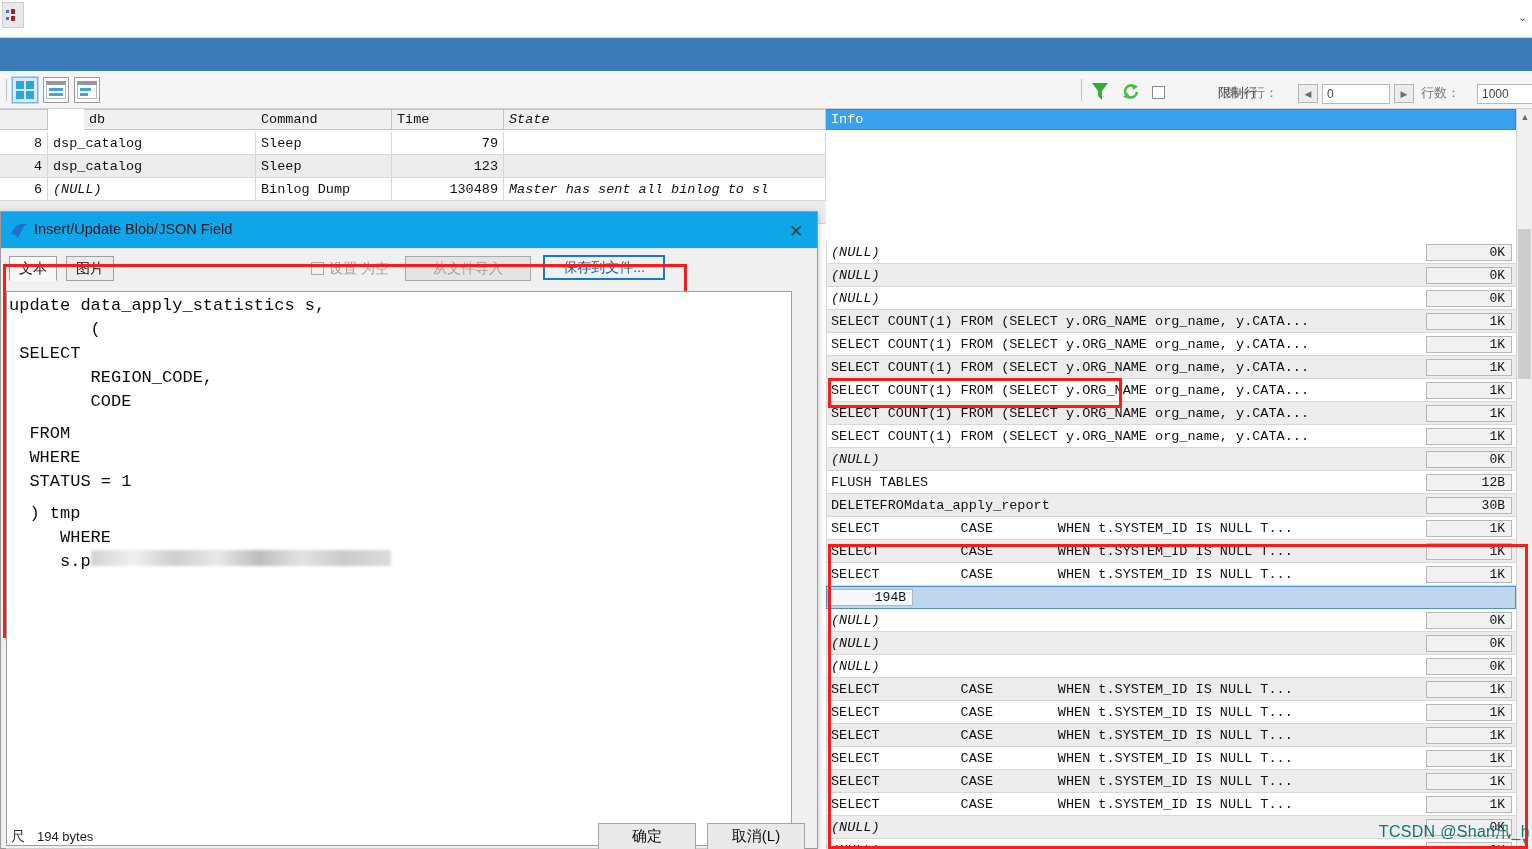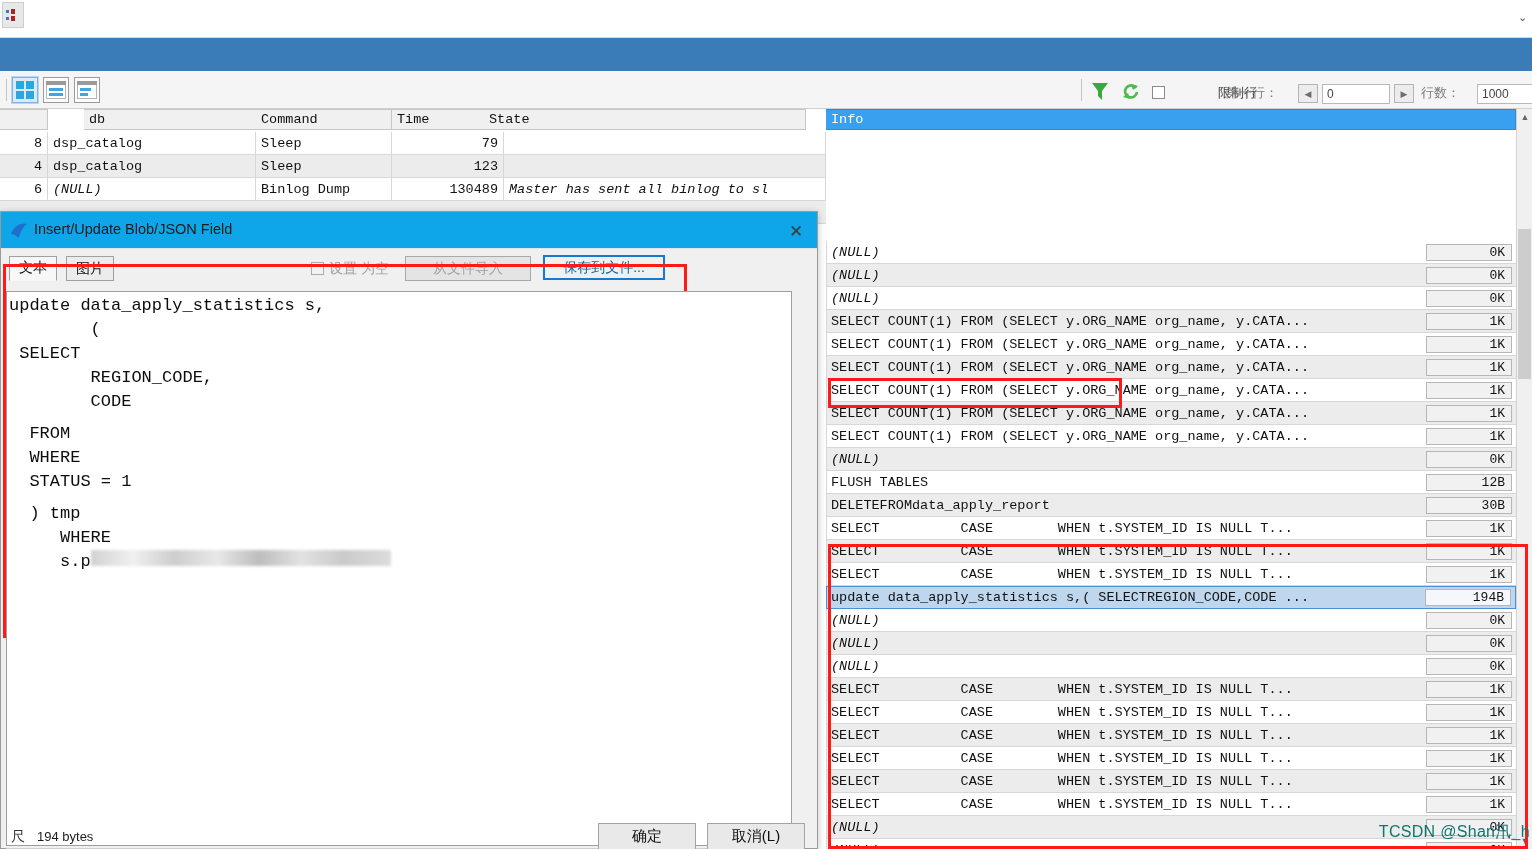--- a/index.html
+++ b/index.html
@@ -299,21 +299,21 @@
     <div class="tb-label dim" style="left:1421px; top:13px;">行数：</div>
     <input class="tb-input" style="left: 1477px; width: 72px;" value="1000">
   </div>
 
   <div class="grid-wrap">
 
     <div class="ghead" style="left:0px;  width:48px;"></div>
     <div class="ghead" style="left:48px;  width:208px;margin-left:36px;">db</div>
     <div class="ghead" style="left:256px; width:136px;">Command</div>
     <div class="ghead" style="left:392px; width:112px;">Time</div>
-    <div class="ghead" style="left:484px; width:322px;">State</div>
+    <div class="ghead" style="left:504px; width:322px;font-style:italic;">State</div>
     <div class="ghead info-col" style="left:826px; width:690px;">Info</div>
 
     <div class="grow" style="left:0; top:23px; width:826px; background:#ffffff;">
       <div class="gcell num" style="left:0;   width:48px;">8</div>
       <div class="gcell" style="left:48px; width:208px;">dsp_catalog</div>
       <div class="gcell" style="left:256px;width:136px;">Sleep</div>
       <div class="gcell num" style="left:392px;width:112px;">79</div>
       <div class="gcell" style="left:504px;width:322px;"></div>
     </div>
     <div class="grow" style="left:0; top:46px; width:826px; background:#ececec;">
@@ -341,21 +341,21 @@
         <div class="inforow even"><div class="infotext">SELECT COUNT(1) FROM (SELECT y.ORG_NAME org_name, y.CATA...</div><div class="sizebadge">1K</div></div>
         <div class="inforow odd"><div class="infotext">SELECT COUNT(1) FROM (SELECT y.ORG_NAME org_name, y.CATA...</div><div class="sizebadge">1K</div></div>
         <div class="inforow even"><div class="infotext">SELECT COUNT(1) FROM (SELECT y.ORG_NAME org_name, y.CATA...</div><div class="sizebadge">1K</div></div>
         <div class="inforow odd"><div class="infotext">SELECT COUNT(1) FROM (SELECT y.ORG_NAME org_name, y.CATA...</div><div class="sizebadge">1K</div></div>
         <div class="inforow even"><div class="infotext nullv">(NULL)</div><div class="sizebadge">0K</div></div>
         <div class="inforow odd"><div class="infotext">FLUSH TABLES</div><div class="sizebadge">12B</div></div>
         <div class="inforow even"><div class="infotext">DELETEFROMdata_apply_report</div><div class="sizebadge">30B</div></div>
         <div class="inforow odd"><div class="infotext">SELECT          CASE        WHEN t.SYSTEM_ID IS NULL T...</div><div class="sizebadge">1K</div></div>
         <div class="inforow even"><div class="infotext">SELECT          CASE        WHEN t.SYSTEM_ID IS NULL T...</div><div class="sizebadge">1K</div></div>
         <div class="inforow odd"><div class="infotext">SELECT          CASE        WHEN t.SYSTEM_ID IS NULL T...</div><div class="sizebadge">1K</div></div>
-        <div class="inforow sel"><div class="infotext">update data_apply_statistics s,( SELECTREGION_CODE,CODE ...</div><div class="sizebadge">194B</div></div>
+        <div class="inforow sel"><div class="sizebadge">194B</div></div>
         <div class="inforow odd"><div class="infotext nullv">(NULL)</div><div class="sizebadge">0K</div></div>
         <div class="inforow even"><div class="infotext nullv">(NULL)</div><div class="sizebadge">0K</div></div>
         <div class="inforow odd"><div class="infotext nullv">(NULL)</div><div class="sizebadge">0K</div></div>
         <div class="inforow even"><div class="infotext">SELECT          CASE        WHEN t.SYSTEM_ID IS NULL T...</div><div class="sizebadge">1K</div></div>
         <div class="inforow odd"><div class="infotext">SELECT          CASE        WHEN t.SYSTEM_ID IS NULL T...</div><div class="sizebadge">1K</div></div>
         <div class="inforow even"><div class="infotext">SELECT          CASE        WHEN t.SYSTEM_ID IS NULL T...</div><div class="sizebadge">1K</div></div>
         <div class="inforow odd"><div class="infotext">SELECT          CASE        WHEN t.SYSTEM_ID IS NULL T...</div><div class="sizebadge">1K</div></div>
         <div class="inforow even"><div class="infotext">SELECT          CASE        WHEN t.SYSTEM_ID IS NULL T...</div><div class="sizebadge">1K</div></div>
         <div class="inforow odd"><div class="infotext">SELECT          CASE        WHEN t.SYSTEM_ID IS NULL T...</div><div class="sizebadge">1K</div></div>
         <div class="inforow even"><div class="infotext nullv">(NULL)</div><div class="sizebadge">0K</div></div>
@@ -376,21 +376,21 @@
 
     <div class="dlg-title">
       <svg class="dlg-logo" viewBox="0 0 20 20">
         <path d="M2 13 C6 3, 13 2, 18 3 C13 6, 12 12, 9 17 C7 14, 5 13, 2 13 Z" fill="#1f6fd0"></path>
       </svg>
       <div class="dlg-title-text">Insert/Update Blob/JSON Field</div>
       <div class="dlg-close">✕</div>
     </div>
 
     <div class="dlg-toolbar">
-      <div class="dtab active" style="left:8px;font-family:Liberation Mono, monospace;">文本</div>
+      <div class="dtab active" style="left:8px;">文本</div>
       <div class="dtab" style="left:65px;">图片</div>
 
       <div class="dlg-check" style="left:310px;"></div>
       <div class="dlg-chklabel" style="left:328px;">设置 为空</div>
 
       <div class="dlg-btn" style="left:404px; top:7px; width:126px;">从文件导入</div>
       <div class="dlg-btn primary" style="left:542px; top:6px; width:122px;">保存到文件...</div>
     </div>
 
     <div class="redbox" style="left:2px; top:52px; width:684px; height:374px;"></div>

